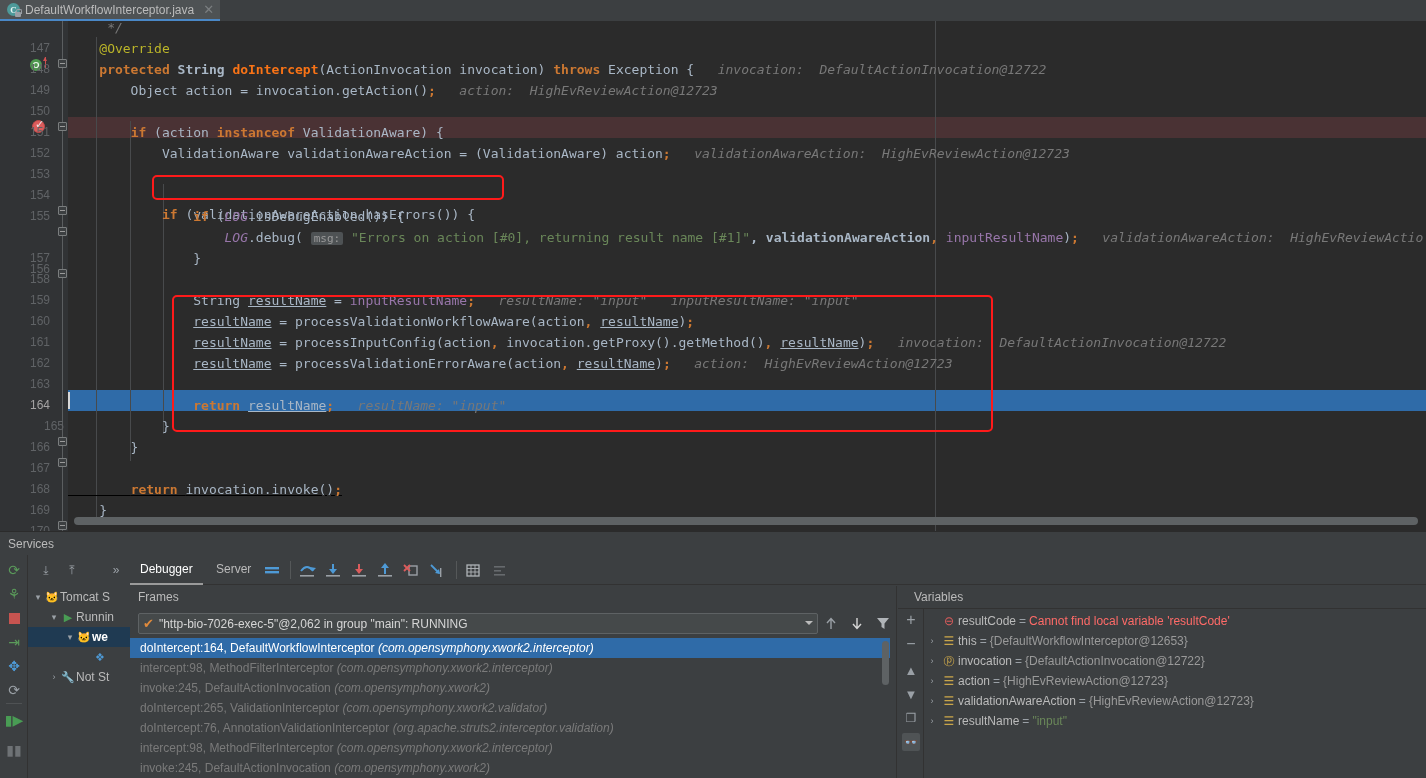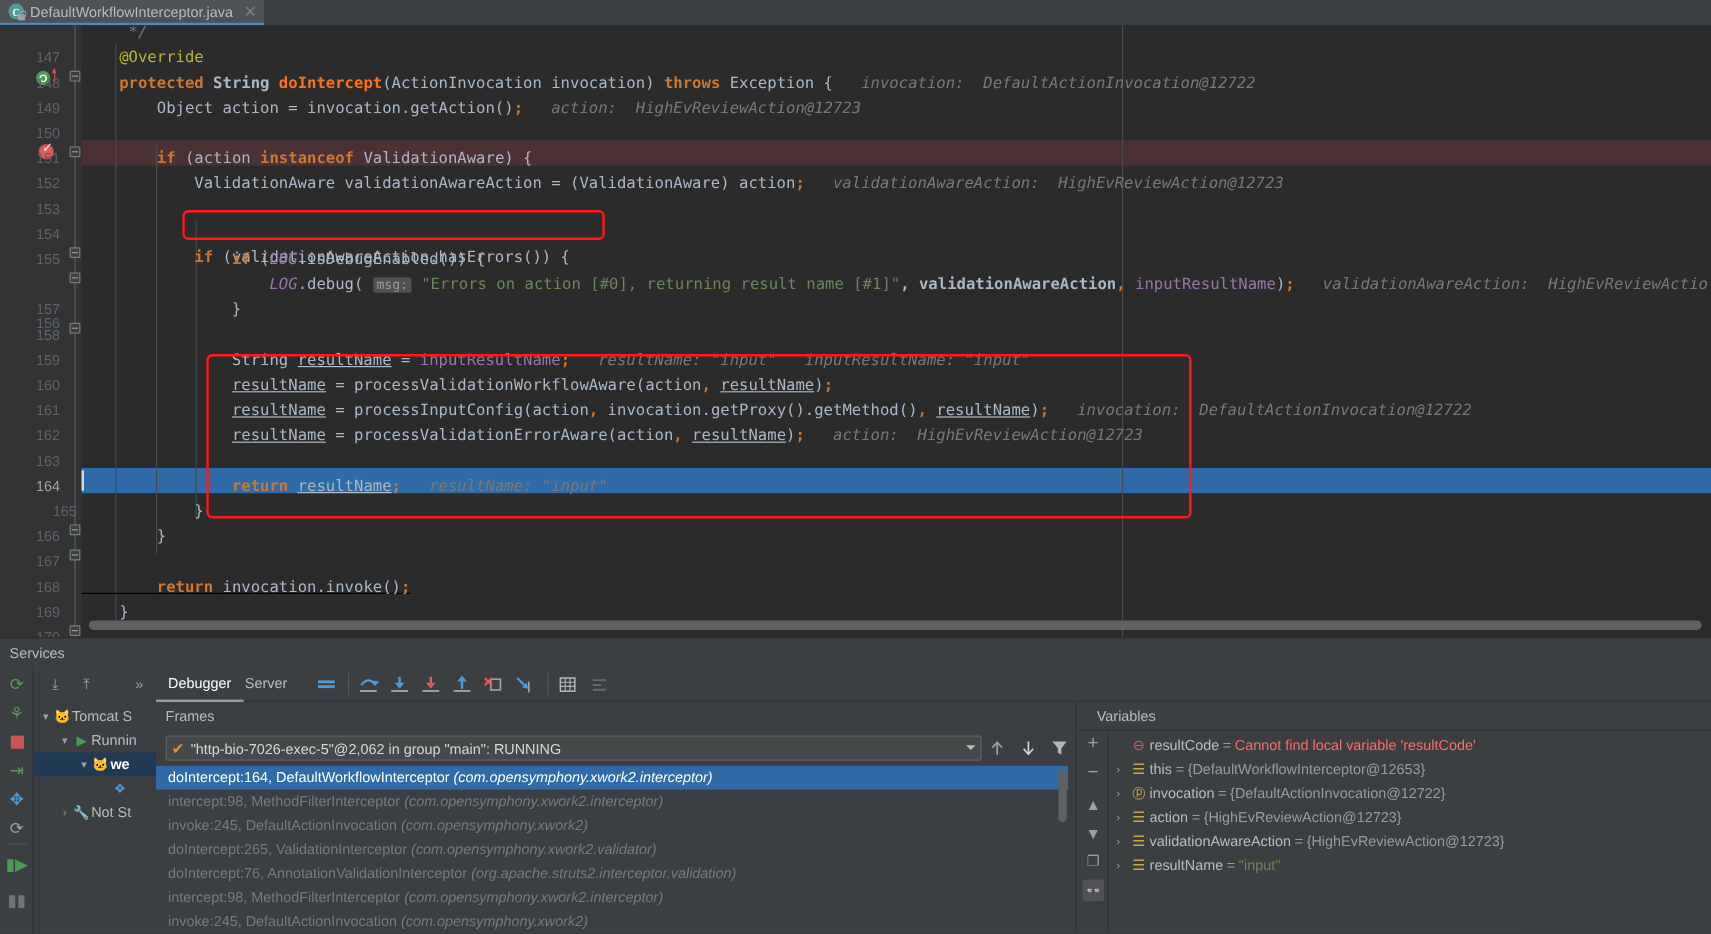--- a/index.html
+++ b/index.html
@@ -431,21 +431,21 @@
         <span class="chev">›</span>
         <span class="svc-ico" style="color:#a8aaad;">🔧</span>
         <span>Not St</span>
       </div>
     </div>
 
     <div class="dbg">
 
       <div class="dbg-tabs">
         <div class="dbg-tab sel" style="left:0;">Debugger</div>
-        <div class="dbg-tab" style="left:64px;text-align:center;">Server</div>
+        <div class="dbg-tab" style="left:76px;text-align:center;">Server</div>
 
         <div class="dbg-tb-ico" style="left:133px;">
           <svg width="18" height="17" viewBox="0 0 18 17">
             <rect x="2" y="5" width="14" height="2.4" fill="#4e9ad6"></rect>
             <rect x="2" y="9" width="14" height="2.4" fill="#4e9ad6"></rect>
           </svg>
         </div>
         <div class="dbg-sep" style="left:160px;"></div>
 
         <div class="dbg-tb-ico" style="left:168px;">

